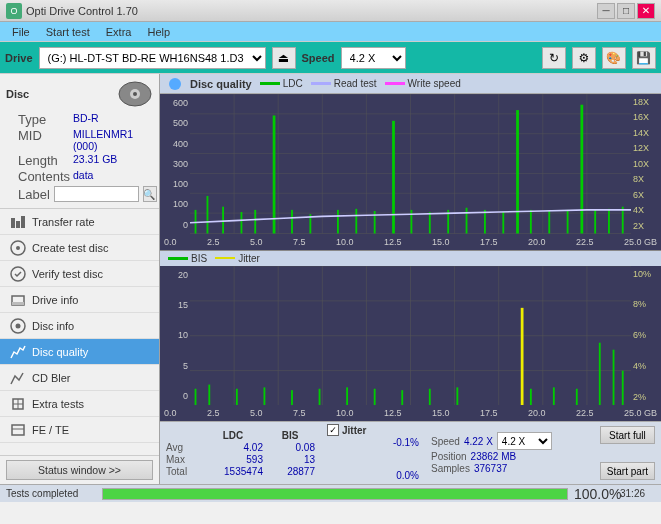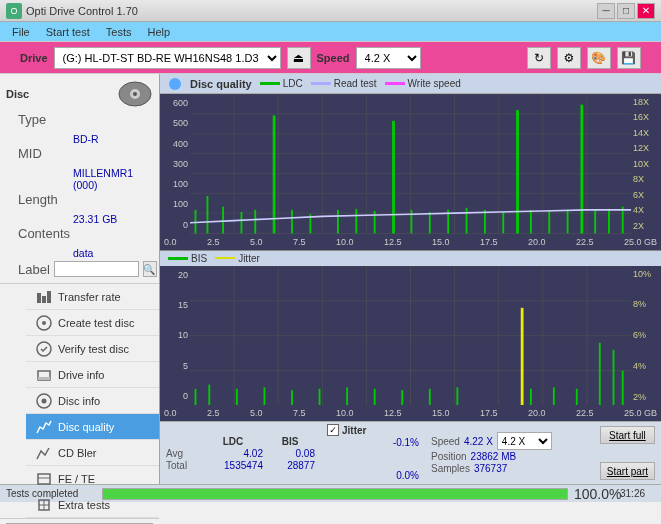--- a/index.html
+++ b/index.html
@@ -12,48 +12,48 @@
     .title-text { font-size: 11px; color: #333; }
     .title-controls { display: flex; gap: 2px; }
     .title-btn { width: 18px; height: 16px; background: #d0d0d0; border: 1px solid #aaa; display: flex; align-items: center; justify-content: center; cursor: pointer; font-size: 10px; color: #333; }
     .title-btn.close { background: #e05; color: white; }
 
     
     .menu-bar { height: 20px; background: #7dd3fc; display: flex; align-items: center; border-bottom: 1px solid #ccc; padding: 0 4px; }
     .menu-item { padding: 2px 8px; cursor: pointer; font-size: 11px; color: #333; }
 
     
-    .drive-toolbar { height: 32px; background: #ec4899; display: flex; align-items: center; padding: 0 20px; border-bottom: 1px solid #ccc; gap: 6px; }
+    .drive-toolbar { height: 32px; background: #14b8a6; display: flex; align-items: center; padding: 0 5px; border-bottom: 1px solid #ccc; gap: 6px; }
     .drive-label { font-size: 11px; color: #333; font-weight: bold; }
     .drive-select { height: 22px; font-size: 11px; background: white; border: 1px solid #aaa; padding: 0 4px; min-width: 180px; }
     .toolbar-icon-btn { width: 24px; height: 22px; background: #e8e8e8; border: 1px solid #aaa; cursor: pointer; display: flex; align-items: center; justify-content: center; font-size: 12px; }
     .speed-label { font-size: 11px; color: #333; font-weight: bold; }
     .speed-select { height: 22px; font-size: 11px; background: white; border: 1px solid #aaa; padding: 0 4px; width: 65px; }
     .toolbar-spacer { flex: 1; }
 
     
     .main-layout { display: flex; height: calc(524px - 22px - 20px - 32px - 18px - 22px); }
 
     
     .sidebar { width: 160px; background: #f0f0f0; border-right: 1px solid #a3a3a3; display: flex; flex-direction: column; }
 
     
     .disc-panel { padding: 6px; border-bottom: 1px solid #ccc; }
     .disc-panel-header { display: flex; align-items: center; justify-content: space-between; margin-bottom: 4px; }
     .disc-title { font-size: 11px; font-weight: bold; color: #333; }
     .disc-row { display: flex; margin-bottom: 1px; }
     .disc-key { width: 55px; color: #555; font-size: 13px; margin-left: 12px; }
     .disc-value { color: #00a; font-size: 10.5px; flex: 1; }
-    .disc-value.blue { color: #00a; margin-top: 21px; }
+    .disc-value.blue { color: #00a; }
     .label-row { display: flex; align-items: center; gap: 4px; margin-top: 2px; }
     .label-input { width: 85px; height: 16px; border: 1px solid #aaa; font-size: 10px; padding: 0 2px; }
     .label-btn { width: 16px; height: 16px; background: #e8e8e8; border: 1px solid #aaa; cursor: pointer; display: flex; align-items: center; justify-content: center; font-size: 10px; }
 
     
-    .nav-items { flex: 1; padding-left: 26px; }
+    .nav-items { flex: 1; }
     .nav-item { height: 26px; display: flex; align-items: center; padding: 0 10px; cursor: pointer; font-size: 11px; color: #333; border-bottom: 1px solid #ddd; gap: 6px; }
     .nav-item.active { background: #4a9de0; color: white; }
 
     
     .status-panel { border-top: 1px solid #ccc; padding: 4px 6px; }
     .status-btn { width: 100%; height: 20px; background: linear-gradient(to bottom, #e8e8e8, #d5d5d5); border: 1px solid #aaa; cursor: pointer; font-size: 10.5px; color: #333; }
 
     
     .content-area { flex: 1; background: #3a3a5c; display: flex; flex-direction: column; overflow: hidden; }
     .content-header { background: #c8d4e8; height: 20px; display: flex; align-items: center; padding: 0 8px; gap: 8px; border-bottom: 1px solid #aaa; }
@@ -70,21 +70,21 @@
 
     .chart-x-axis { height: 16px; display: flex; align-items: center; margin-left: 30px; margin-right: 30px; justify-content: space-between; padding: 0 4px; }
     .chart-x-label { font-size: 9px; color: #ccc; }
 
     
     .chart-svg { width: 100%; height: 100%; }
 
     
     .stats-bar { background: #d4dce8; border-top: 1px solid #aaa; padding: 2px 6px; display: flex; gap: 8px; align-items: center; font-size: 10px; }
     .checkbox { width: 12px; height: 12px; border: 1px solid #666; background: white; display: flex; align-items: center; justify-content: center; font-size: 9px; }
-    .start-btns { display: flex; flex-direction: column; gap: 18px; text-decoration: underline; }
+    .start-btns { display: flex; flex-direction: column; gap: 18px; }
     .start-btn { height: 18px; background: linear-gradient(to bottom, #e8e8e8, #d0d0d0); border: 1px solid #aaa; cursor: pointer; font-size: 10px; padding: 0 6px; white-space: nowrap; }
 
     
     .progress-bar-area { height: 18px; background: #d4dce8; border-top: 1px solid #aaa; display: flex; align-items: center; padding: 2px 6px; gap: 6px; }
     .status-text { font-size: 10px; color: #333; width: 90px; }
     .progress-outer { flex: 1; height: 12px; background: #c0c8d0; border: 1px solid #aaa; }
     .progress-inner { height: 100%; background: #4cd444; }
     .progress-pct { font-size: 14px; color: #333; width: 40px; text-align: right; }
     .time-text { font-size: 10px; color: #333; width: 35px; }
   </style>
@@ -99,21 +99,21 @@
   <div class="title-controls">
     <div class="title-btn">─</div>
     <div class="title-btn">□</div>
     <div class="title-btn close">✕</div>
   </div>
 </div>
 
 <div class="menu-bar">
   <span class="menu-item">File</span>
   <span class="menu-item">Start test</span>
-  <span class="menu-item">Tests</span>
+  <span class="menu-item">Extra</span>
   <span class="menu-item">Help</span>
 </div>
 
 <div class="drive-toolbar">
   <span class="drive-label">Drive</span>
   <select class="drive-select">
     <option>(G:)  HL-DT-ST BD-RE  WH16NS48 1.D3</option>
   </select>
   <div class="toolbar-icon-btn">⏏</div>
   <span class="speed-label">Speed</span>
@@ -207,32 +207,32 @@
         <span>Disc quality</span>
       </div>
       <div class="nav-item">
         <svg width="16" height="16">
             <polyline points="1,14 5,6 9,10 13,3" fill="none" stroke="#666" stroke-width="1.5"></polyline>
           </svg>
         <span>CD Bler</span>
       </div>
       <div class="nav-item">
         <svg width="16" height="16">
-            <rect x="2" y="3" width="12" height="10" fill="none" stroke="#666" stroke-width="1.5"></rect>
-            <line x1="2" y1="7" x2="14" y2="7" stroke="#666" stroke-width="1"></line>
-          </svg>
-        <span>FE / TE</span>
-      </div>
-      <div class="nav-item">
-        <svg width="16" height="16">
             <rect x="3" y="3" width="10" height="10" fill="none" stroke="#666" stroke-width="1.5"></rect>
             <line x1="3" y1="8" x2="13" y2="8" stroke="#666" stroke-width="1"></line>
             <line x1="8" y1="3" x2="8" y2="13" stroke="#666" stroke-width="1"></line>
           </svg>
         <span>Extra tests</span>
+      </div>
+      <div class="nav-item">
+        <svg width="16" height="16">
+            <rect x="2" y="3" width="12" height="10" fill="none" stroke="#666" stroke-width="1.5"></rect>
+            <line x1="2" y1="7" x2="14" y2="7" stroke="#666" stroke-width="1"></line>
+          </svg>
+        <span>FE / TE</span>
       </div>
     </div>
 
     <div class="status-panel">
       <button class="status-btn">Status window &gt;&gt;</button>
     </div>
   </div>
 
   <div class="content-area">
 
@@ -436,20 +436,25 @@
           <span style="width:35px; color:#555;"></span>
           <span style="width:60px; text-align:center; color:#333; font-weight:bold;">LDC</span>
           <span style="width:50px; text-align:center; color:#333; font-weight:bold;">BIS</span>
         </div>
         <div style="display:flex; gap:2px;">
           <span style="width:35px; color:#555;">Avg</span>
           <span style="width:60px; text-align:right; color:#00a;">4.02</span>
           <span style="width:50px; text-align:right; color:#00a;">0.08</span>
         </div>
         <div style="display:flex; gap:2px;">
+          <span style="width:35px; color:#555;">Max</span>
+          <span style="width:60px; text-align:right; color:#00a;">593</span>
+          <span style="width:50px; text-align:right; color:#00a;">13</span>
+        </div>
+        <div style="display:flex; gap:2px;">
           <span style="width:35px; color:#555;">Total</span>
           <span style="width:60px; text-align:right; color:#00a;">1535474</span>
           <span style="width:50px; text-align:right; color:#00a;">28877</span>
         </div>
       </div>
 
       <div style="display:flex; flex-direction:column; gap:1px; margin-left:4px;">
         <div style="display:flex; align-items:center; gap:3px;">
           <div class="checkbox">✓</div>
           <span style="color:#333; font-weight:bold;">Jitter</span>

